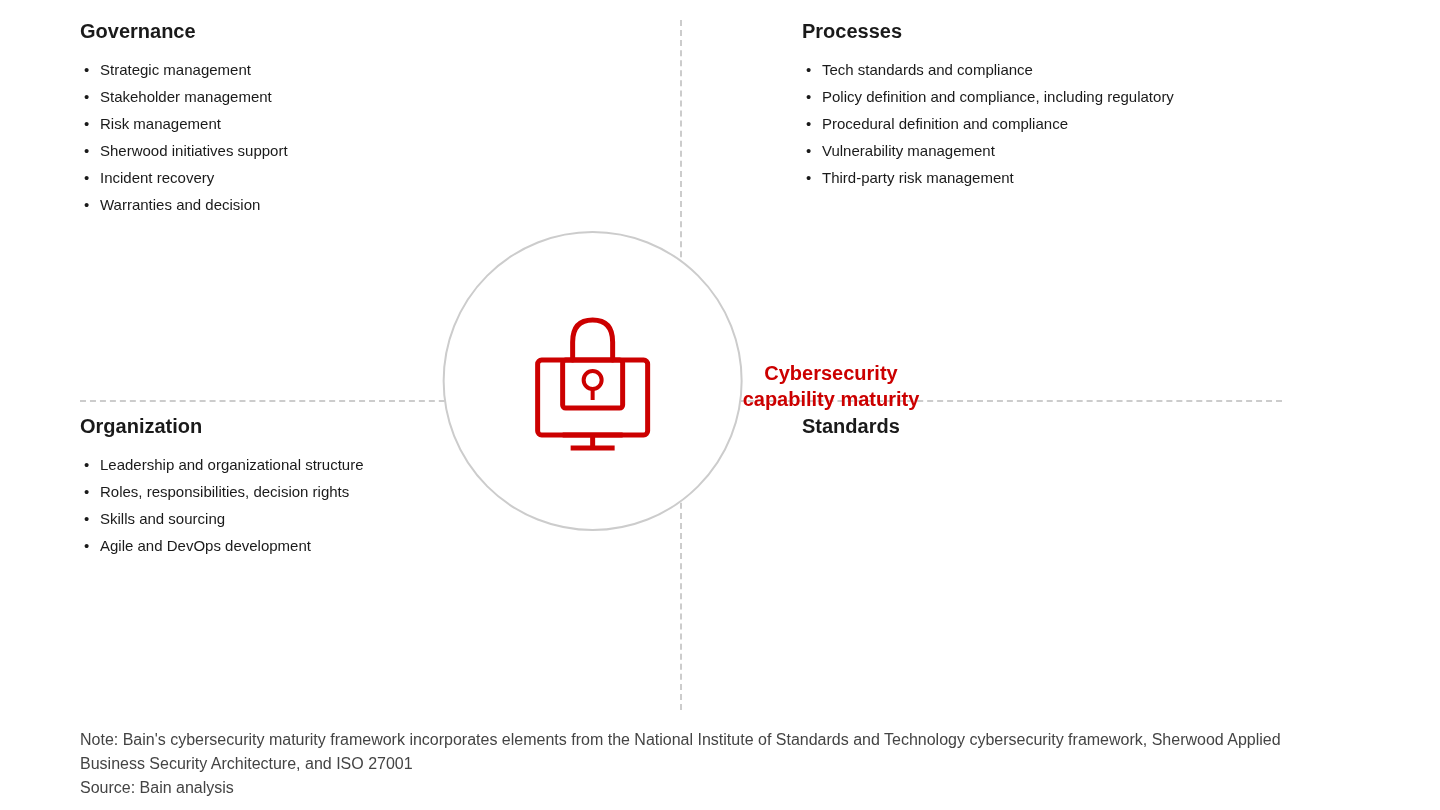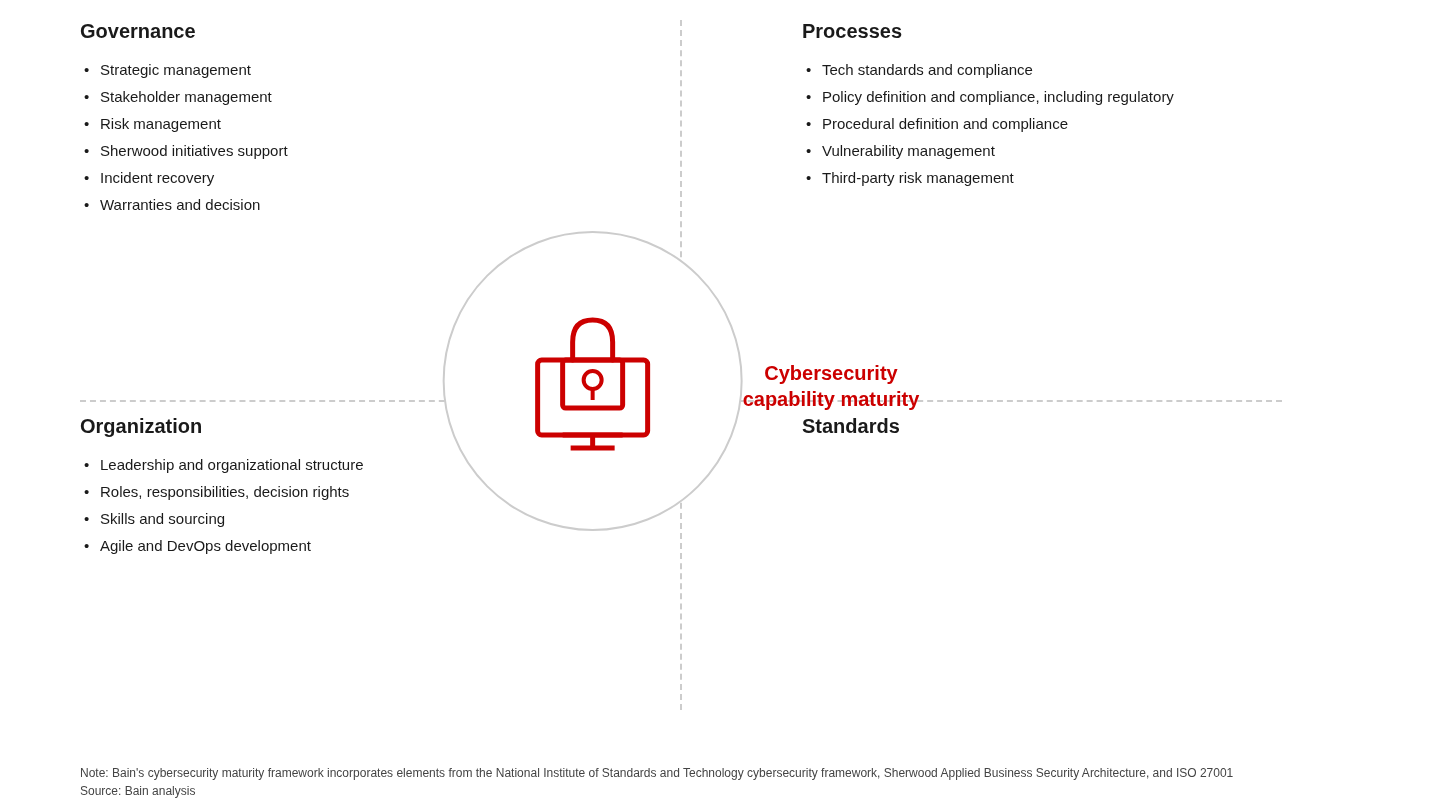--- a/index.html
+++ b/index.html
@@ -135,21 +135,21 @@
       width: 160px;
       height: 160px;
     }
 
     
     .footer {
       position: absolute;
       bottom: 10px;
       left: 40px;
       right: 40px;
-      font-size: 12px;
+      font-size: 16px;
       color: #444;
       line-height: 1.5;
     }
   </style>
 </head>
 <body>
 
 <div class="main-container">
 
   <div class="h-divider"></div>

